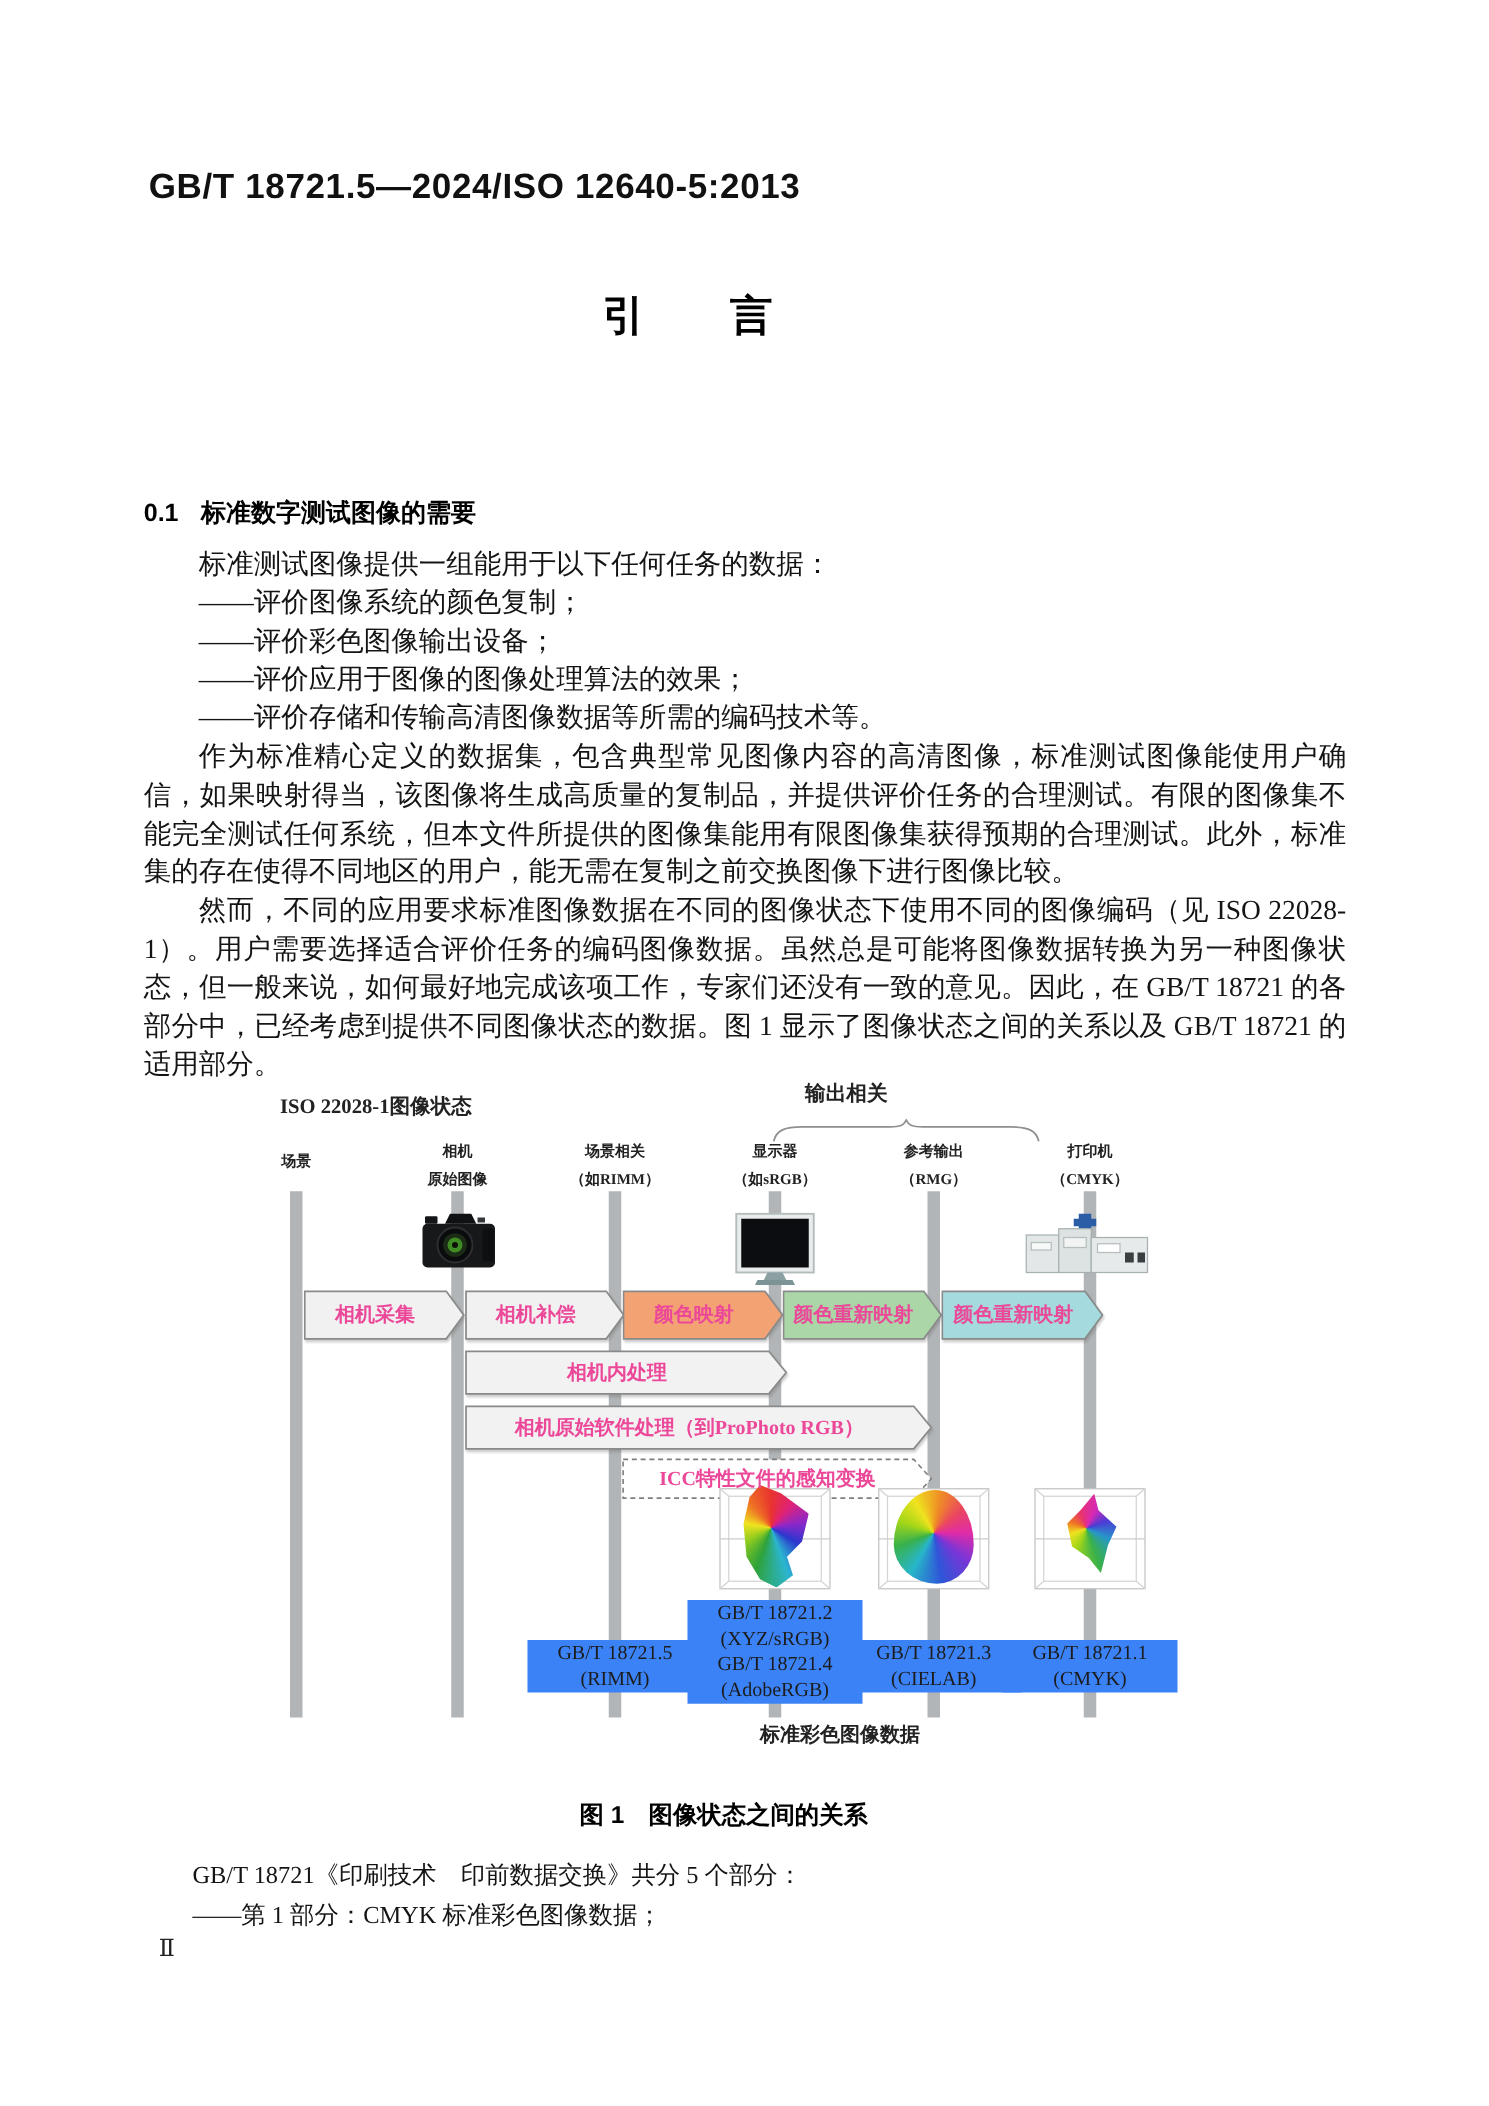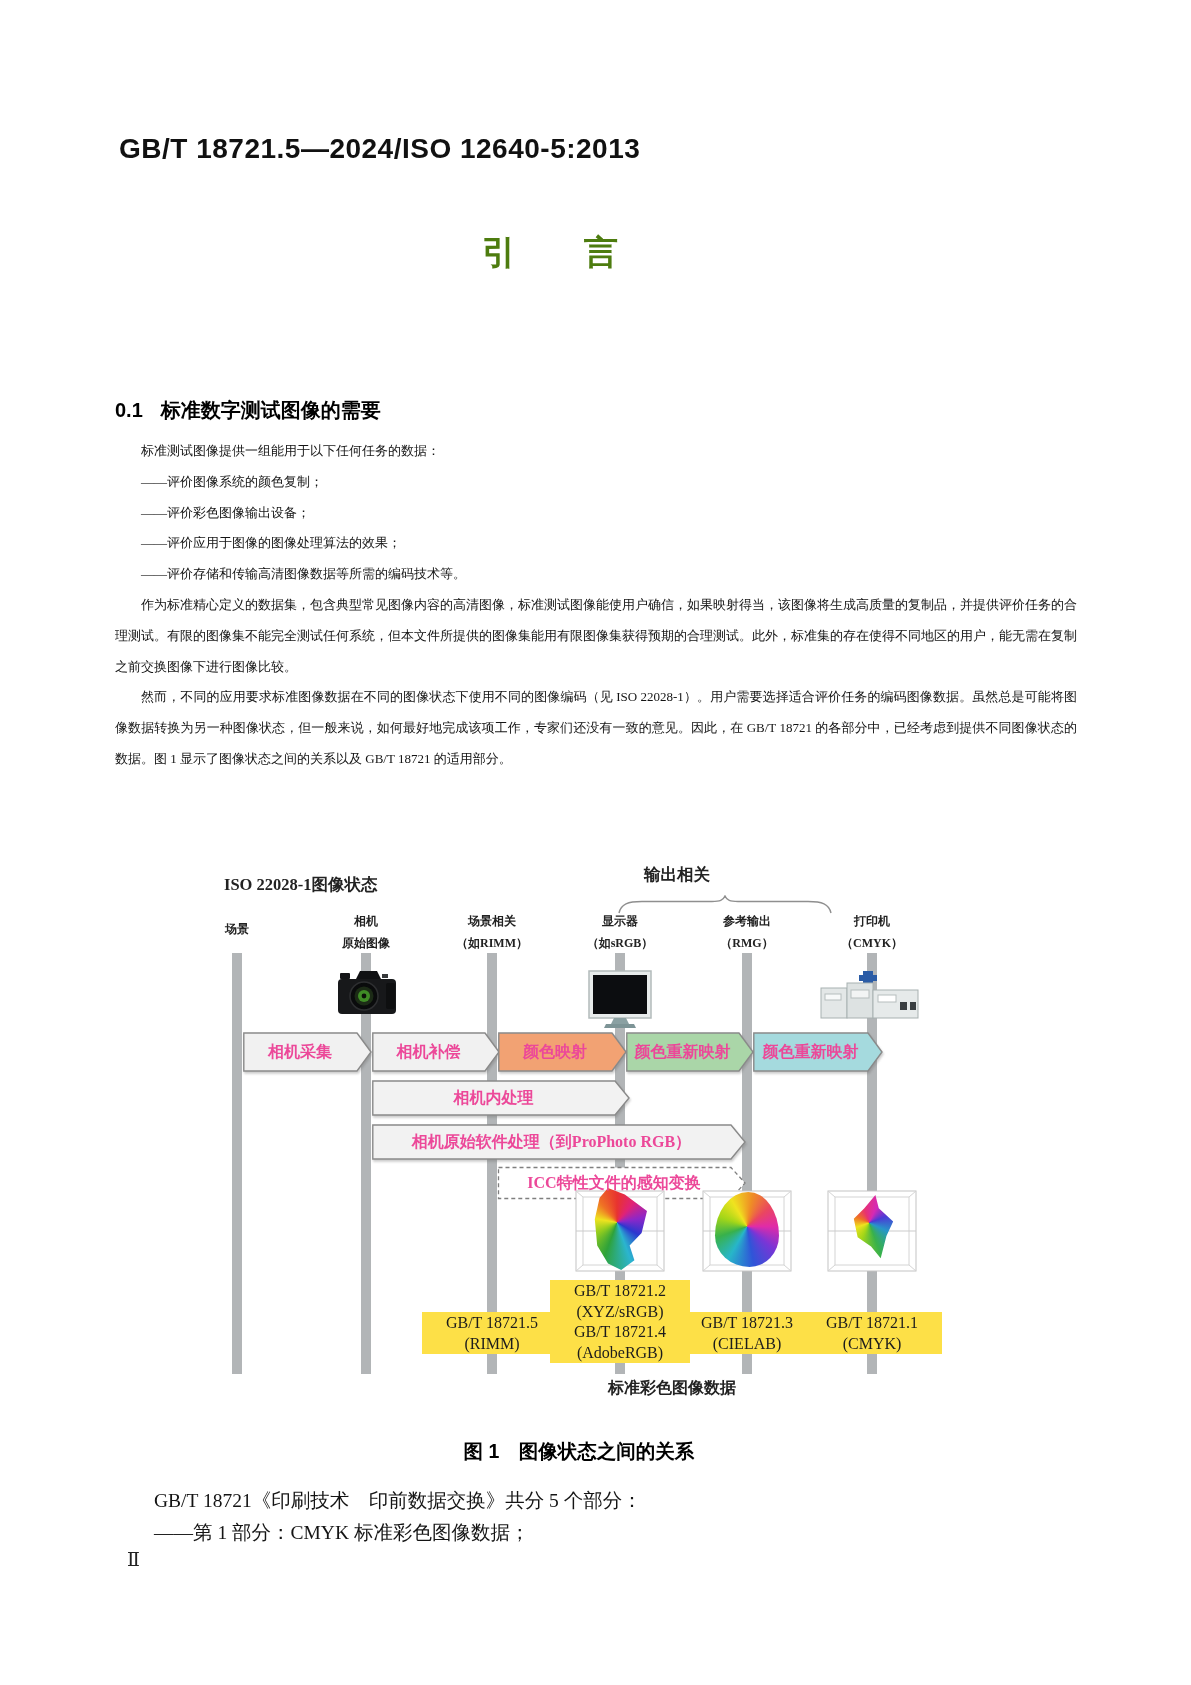--- a/index.html
+++ b/index.html
@@ -2,39 +2,39 @@
 <html><head>
 <meta charset="utf-8">
 <style>
   html,body{margin:0;padding:0;background:#ffffff;}
   .page{position:relative;width:1191px;height:1685px;background:#ffffff;overflow:hidden;
         font-family:"Liberation Serif","DejaVu Serif",serif;color:#1a1a1a;}
   .abs{position:absolute;}
   .doc-header{left:119px;top:133px;font-family:"Liberation Sans","DejaVu Sans",sans-serif;
       font-weight:bold;font-size:28px;letter-spacing:.5px;color:#111;}
   .doc-title{left:0;top:230px;width:1100px;text-align:center;
-      font-family:"Liberation Sans","DejaVu Sans",sans-serif;font-weight:bold;font-size:34px;color:#4d7c0f;}
+      font-family:"Liberation Sans","DejaVu Sans",sans-serif;font-weight:bold;font-size:34px;color:#000000;}
   .sec-heading{left:115px;top:397px;font-family:"Liberation Sans","DejaVu Sans",sans-serif;
       font-weight:bold;font-size:20px;color:#000;}
   .sec-heading .gap{display:inline-block;width:18px;}
-  .body-text{left:115px;top:436px;width:962px;font-size:13px;line-height:30.8px;
+  .body-text{left:115px;top:436px;width:962px;font-size:22px;line-height:30.8px;
       text-align:justify;color:#141414;}
   .body-text p{margin:0;text-indent:2em;}
   
   .figure{left:0;top:0;width:1191px;height:1685px;pointer-events:none;}
   .fig-label{font-size:16.5px;font-weight:600;color:#222;}
   .col-head{width:140px;text-align:center;font-size:12px;font-weight:600;
       line-height:22px;color:#222;}
   .vbar{width:10px;background:#b2b5b7;z-index:1;}
   .arrow{z-index:3;filter:drop-shadow(1px 2px 1px rgba(110,110,110,.35));}
   .arrow-label{z-index:4;text-align:center;font-size:16px;font-weight:600;color:#ec4899;}
   .gamut{width:90px;height:85px;z-index:3;}
   .blob{position:absolute;z-index:2;}
   .std-label{width:140px;text-align:center;font-size:16px;line-height:21px;
-      background:#fde047;z-index:4;color:#1c1c1c;}
+      background:#3b82f6;z-index:4;color:#1c1c1c;}
   .bottom-label{width:220px;text-align:center;font-size:16px;font-weight:600;z-index:4;color:#222;}
   .fig-caption{left:98px;top:1438px;width:962px;text-align:center;
       font-family:"Liberation Sans","DejaVu Sans",sans-serif;font-weight:bold;font-size:19.5px;color:#000;}
   .after-text{left:115px;top:1485px;width:962px;font-size:19.5px;line-height:31.5px;color:#141414;}
   .after-text p{margin:0;text-indent:2em;}
   .page-num{left:127px;top:1548px;font-size:19px;color:#222;}
 </style>
 </head>
 <body>
 

